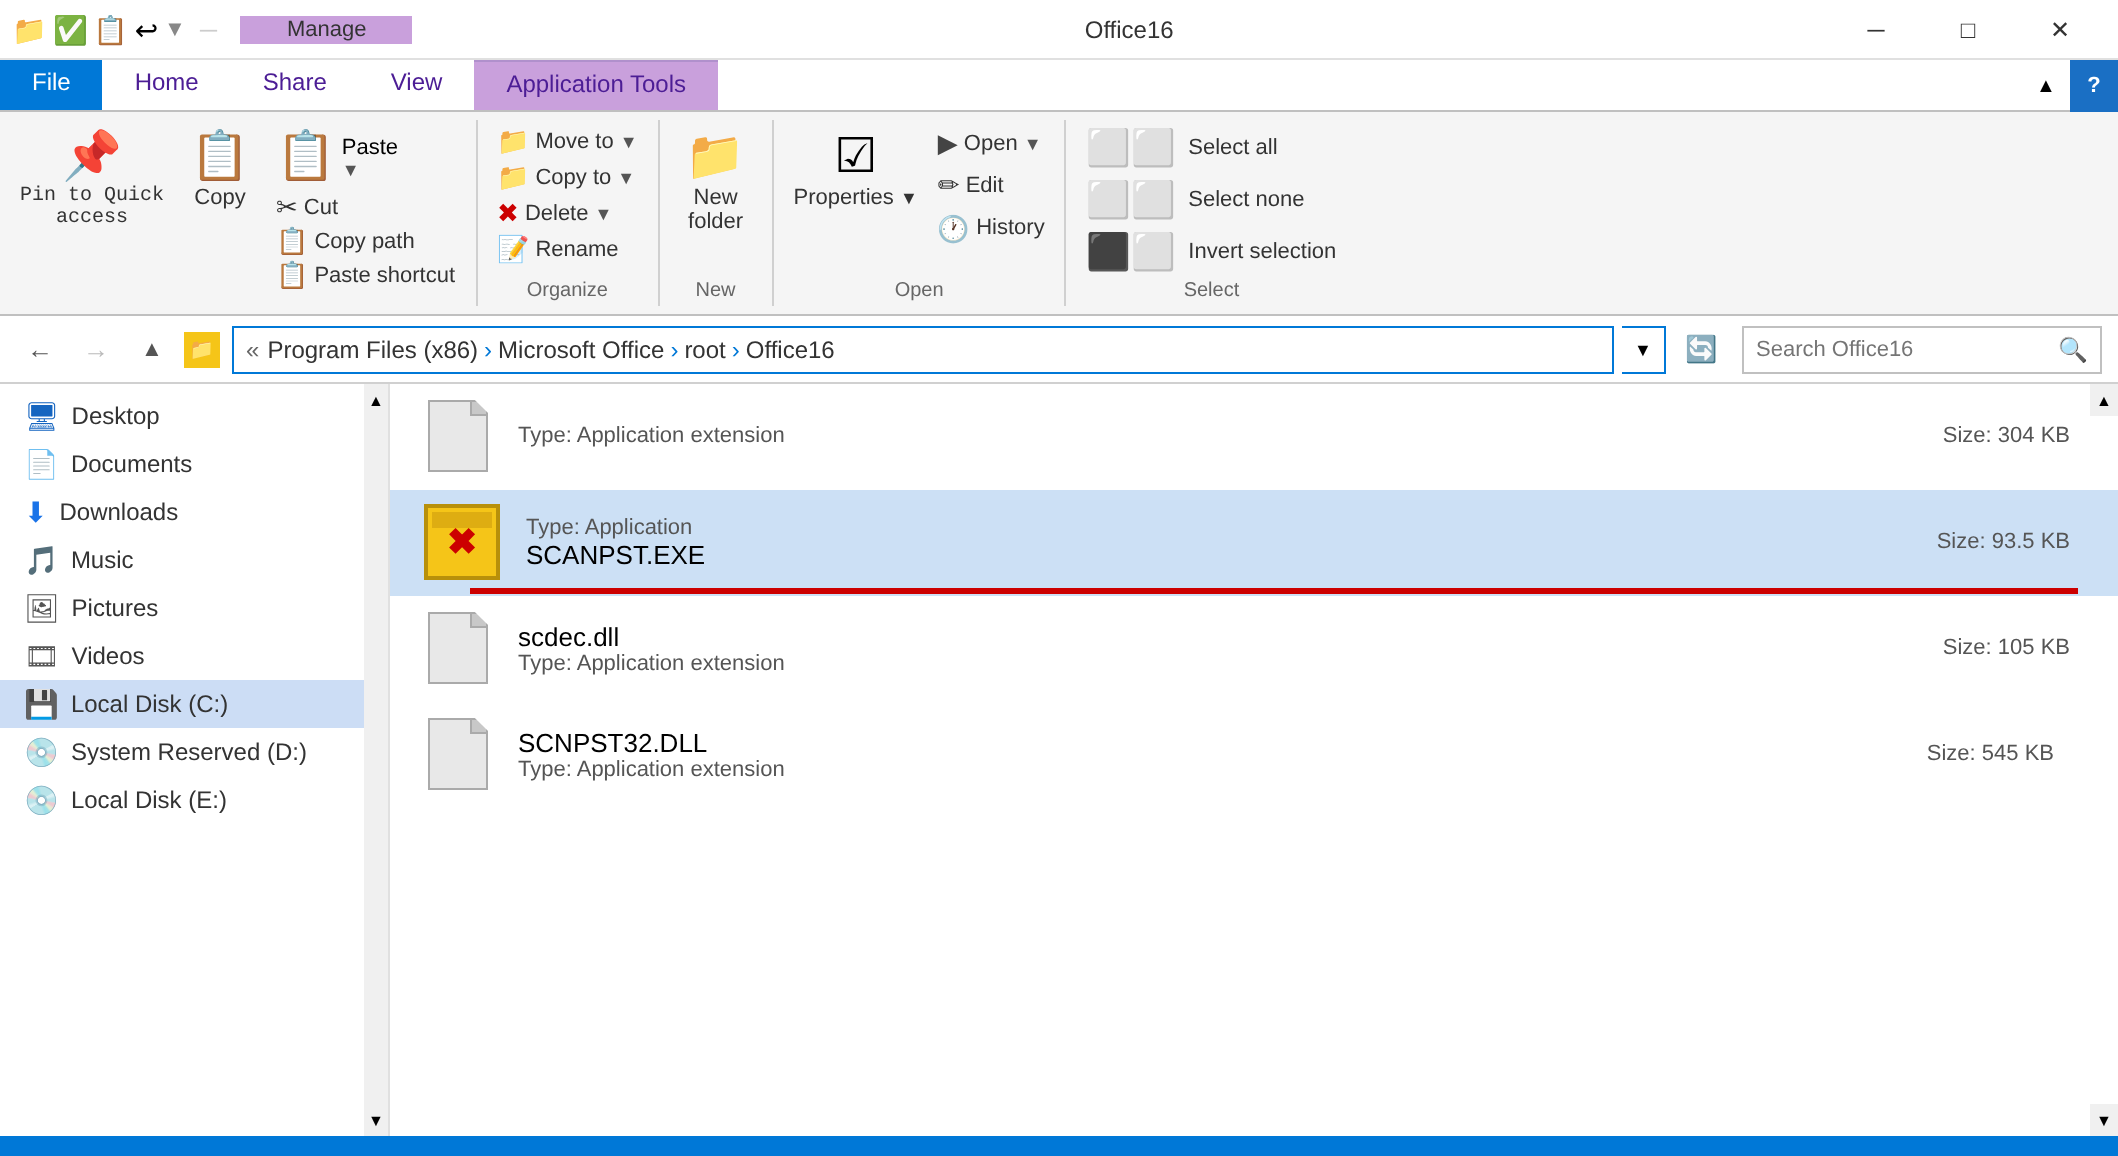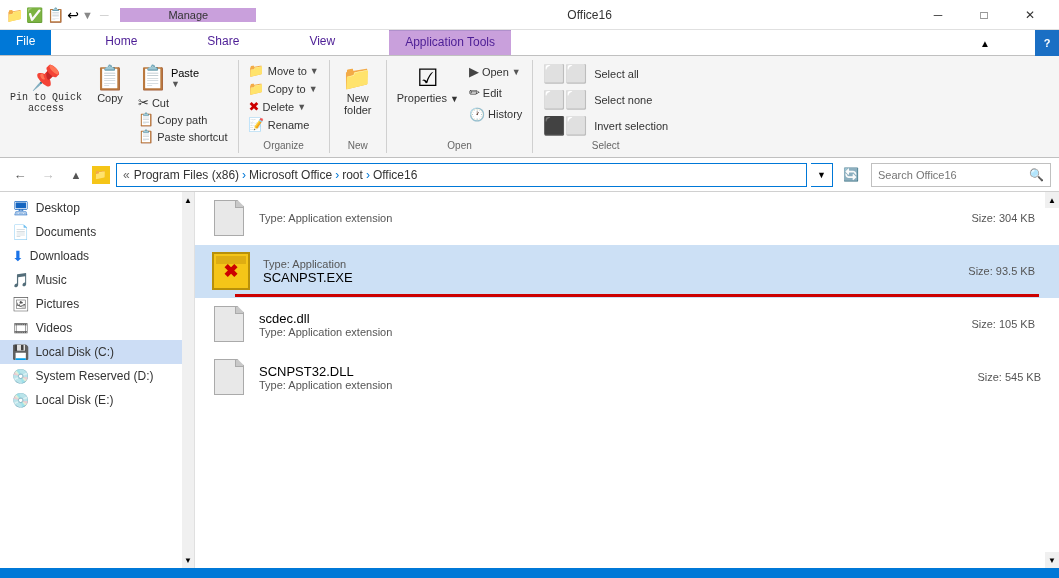--- a/index.html
+++ b/index.html
@@ -26,21 +26,21 @@
       display: flex; align-items: center; padding: 6px 16px;
       gap: 12px; cursor: pointer; border-bottom: 1px solid transparent;
     }
 
     
     .ribbon-wrapper {
       background: #fff;
       border-bottom: 1px solid #c0c0c0;
     }
     .ribbon-tab-row {
-      display: flex; height: 26px; border-bottom: 1px solid #c0c0c0; gap: 38px;
+      display: flex; height: 26px; border-bottom: 1px solid #c0c0c0;
     }
     .rtab {
       padding: 4px 16px; font-size: 12px; cursor: pointer;
       border: none; background: none; color: #4c1d95;
     }
     .rtab.file-tab { background: #0078d7; color: #fff; }
     .rtab.app-tab { background: #c9a0dc; border-top: 1px solid #b090cc; }
 
     
     .rgroup { display: flex; flex-direction: column; align-items: stretch; padding: 2px 6px; border-right: 1px solid #d0d0d0; }
@@ -61,21 +61,21 @@
 <div style="display:flex; align-items:center; background:#fff; height:30px; padding:0 6px; border-bottom:1px solid #e0e0e0;">
   <div style="display:flex;gap:3px;align-items:center;margin-right:8px;">
 
     <span style="font-size:14px;">📁</span>
     <span style="font-size:14px;">✅</span>
     <span style="font-size:14px;">📋</span>
     <span style="font-size:14px;">↩</span>
     <span style="font-size:11px;color:#888;">▼</span>
     <span style="color:#ccc;margin:0 4px;">─</span>
   </div>
-  <div style="background:#c9a0dc;padding:1px 48px;font-size:11px;color:#333;margin-right:8px;">Manage</div>
+  <div style="background:#c9a0dc;padding:1px 23px;font-size:11px;color:#333;margin-right:8px;">Manage</div>
   <div style="flex:1;font-size:12px;color:#333;text-align:center;">Office16</div>
   <div style="display:flex;">
     <div style="width:46px;height:30px;display:flex;align-items:center;justify-content:center;cursor:pointer;font-size:12px;color:#333;">─</div>
     <div style="width:46px;height:30px;display:flex;align-items:center;justify-content:center;cursor:pointer;font-size:12px;color:#333;">□</div>
     <div style="width:46px;height:30px;display:flex;align-items:center;justify-content:center;cursor:pointer;font-size:12px;color:#333;">✕</div>
   </div>
 </div>
 
 <div class="ribbon-wrapper">
 
@@ -327,21 +327,21 @@
             <div style="position:absolute;top:0;right:0;width:8px;height:7px;background:#c8c8c8;border-left:1px solid #aaa;border-bottom:1px solid #aaa;"></div>
           </div>
         </div>
         <div style="flex:1;">
           <div style="font-size:13px;font-weight:400;color:#000;">scdec.dll</div>
           <div style="font-size:11px;color:#555;">Type: Application extension</div>
         </div>
         <div style="font-size:11px;color:#555;white-space:nowrap;">Size: 105 KB</div>
       </div>
 
-      <div class="file-item" style="padding-right:18px;">
+      <div class="file-item" style="padding-right:32px;">
         <div style="width:36px;height:40px;display:flex;align-items:center;justify-content:center;">
           <div style="width:30px;height:36px;background:#e8e8e8;border:1px solid #aaa;position:relative;clip-path:polygon(0 0,78% 0,100% 18%,100% 100%,0 100%);">
             <div style="position:absolute;top:0;right:0;width:8px;height:7px;background:#c8c8c8;border-left:1px solid #aaa;border-bottom:1px solid #aaa;"></div>
           </div>
         </div>
         <div style="flex:1;">
           <div style="font-size:13px;font-weight:400;color:#000;">SCNPST32.DLL</div>
           <div style="font-size:11px;color:#555;">Type: Application extension</div>
         </div>
         <div style="font-size:11px;color:#555;white-space:nowrap;">Size: 545 KB</div>

